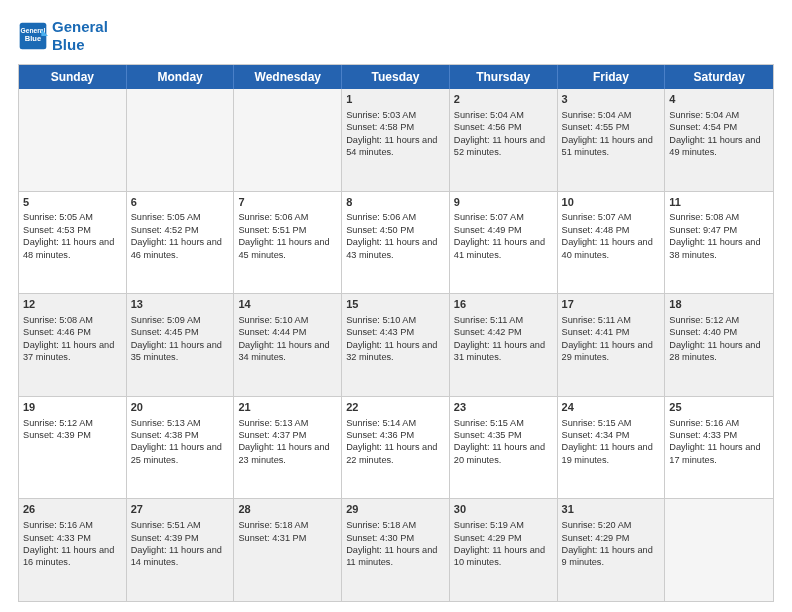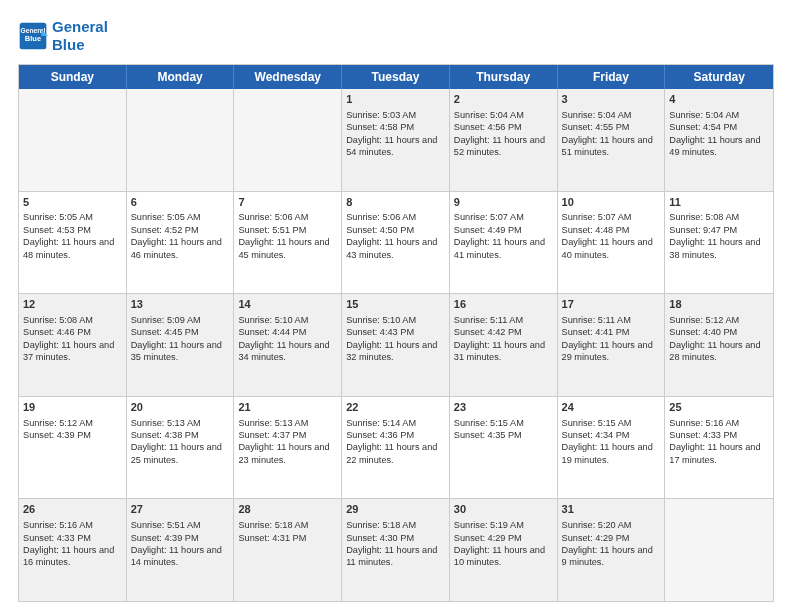--- a/index.html
+++ b/index.html
@@ -164,21 +164,21 @@
           <div class="cal-cell shaded"><span class="day-num">15</span><span>Sunrise: 5:10 AM</span><br><span>Sunset: 4:43 PM</span><br><span>Daylight: 11 hours and 32 minutes.</span></div>
           <div class="cal-cell shaded"><span class="day-num">16</span><span>Sunrise: 5:11 AM</span><br><span>Sunset: 4:42 PM</span><br><span>Daylight: 11 hours and 31 minutes.</span></div>
           <div class="cal-cell shaded"><span class="day-num">17</span><span>Sunrise: 5:11 AM</span><br><span>Sunset: 4:41 PM</span><br><span>Daylight: 11 hours and 29 minutes.</span></div>
           <div class="cal-cell shaded"><span class="day-num">18</span><span>Sunrise: 5:12 AM</span><br><span>Sunset: 4:40 PM</span><br><span>Daylight: 11 hours and 28 minutes.</span></div>
         </div>
         <div class="cal-row">
           <div class="cal-cell"><span class="day-num">19</span><span>Sunrise: 5:12 AM</span><br><span>Sunset: 4:39 PM</span><br></div>
           <div class="cal-cell"><span class="day-num">20</span><span>Sunrise: 5:13 AM</span><br><span>Sunset: 4:38 PM</span><br><span>Daylight: 11 hours and 25 minutes.</span></div>
           <div class="cal-cell"><span class="day-num">21</span><span>Sunrise: 5:13 AM</span><br><span>Sunset: 4:37 PM</span><br><span>Daylight: 11 hours and 23 minutes.</span></div>
           <div class="cal-cell"><span class="day-num">22</span><span>Sunrise: 5:14 AM</span><br><span>Sunset: 4:36 PM</span><br><span>Daylight: 11 hours and 22 minutes.</span></div>
-          <div class="cal-cell"><span class="day-num">23</span><span>Sunrise: 5:15 AM</span><br><span>Sunset: 4:35 PM</span><br></div>
+          <div class="cal-cell"><span class="day-num">23</span><span>Sunrise: 5:15 AM</span><br><span>Sunset: 4:35 PM</span><br><span>Daylight: 11 hours and 20 minutes.</span></div>
           <div class="cal-cell"><span class="day-num">24</span><span>Sunrise: 5:15 AM</span><br><span>Sunset: 4:34 PM</span><br><span>Daylight: 11 hours and 19 minutes.</span></div>
           <div class="cal-cell"><span class="day-num">25</span><span>Sunrise: 5:16 AM</span><br><span>Sunset: 4:33 PM</span><br><span>Daylight: 11 hours and 17 minutes.</span></div>
         </div>
         <div class="cal-row">
           <div class="cal-cell shaded"><span class="day-num">26</span><span>Sunrise: 5:16 AM</span><br><span>Sunset: 4:33 PM</span><br><span>Daylight: 11 hours and 16 minutes.</span></div>
           <div class="cal-cell shaded"><span class="day-num">27</span><span>Sunrise: 5:51 AM</span><br><span>Sunset: 4:39 PM</span><br><span>Daylight: 11 hours and 14 minutes.</span></div>
           <div class="cal-cell shaded"><span class="day-num">28</span><span>Sunrise: 5:18 AM</span><br><span>Sunset: 4:31 PM</span><br></div>
           <div class="cal-cell shaded"><span class="day-num">29</span><span>Sunrise: 5:18 AM</span><br><span>Sunset: 4:30 PM</span><br><span>Daylight: 11 hours and 11 minutes.</span></div>
           <div class="cal-cell shaded"><span class="day-num">30</span><span>Sunrise: 5:19 AM</span><br><span>Sunset: 4:29 PM</span><br><span>Daylight: 11 hours and 10 minutes.</span></div>
           <div class="cal-cell shaded"><span class="day-num">31</span><span>Sunrise: 5:20 AM</span><br><span>Sunset: 4:29 PM</span><br><span>Daylight: 11 hours and 9 minutes.</span></div>

